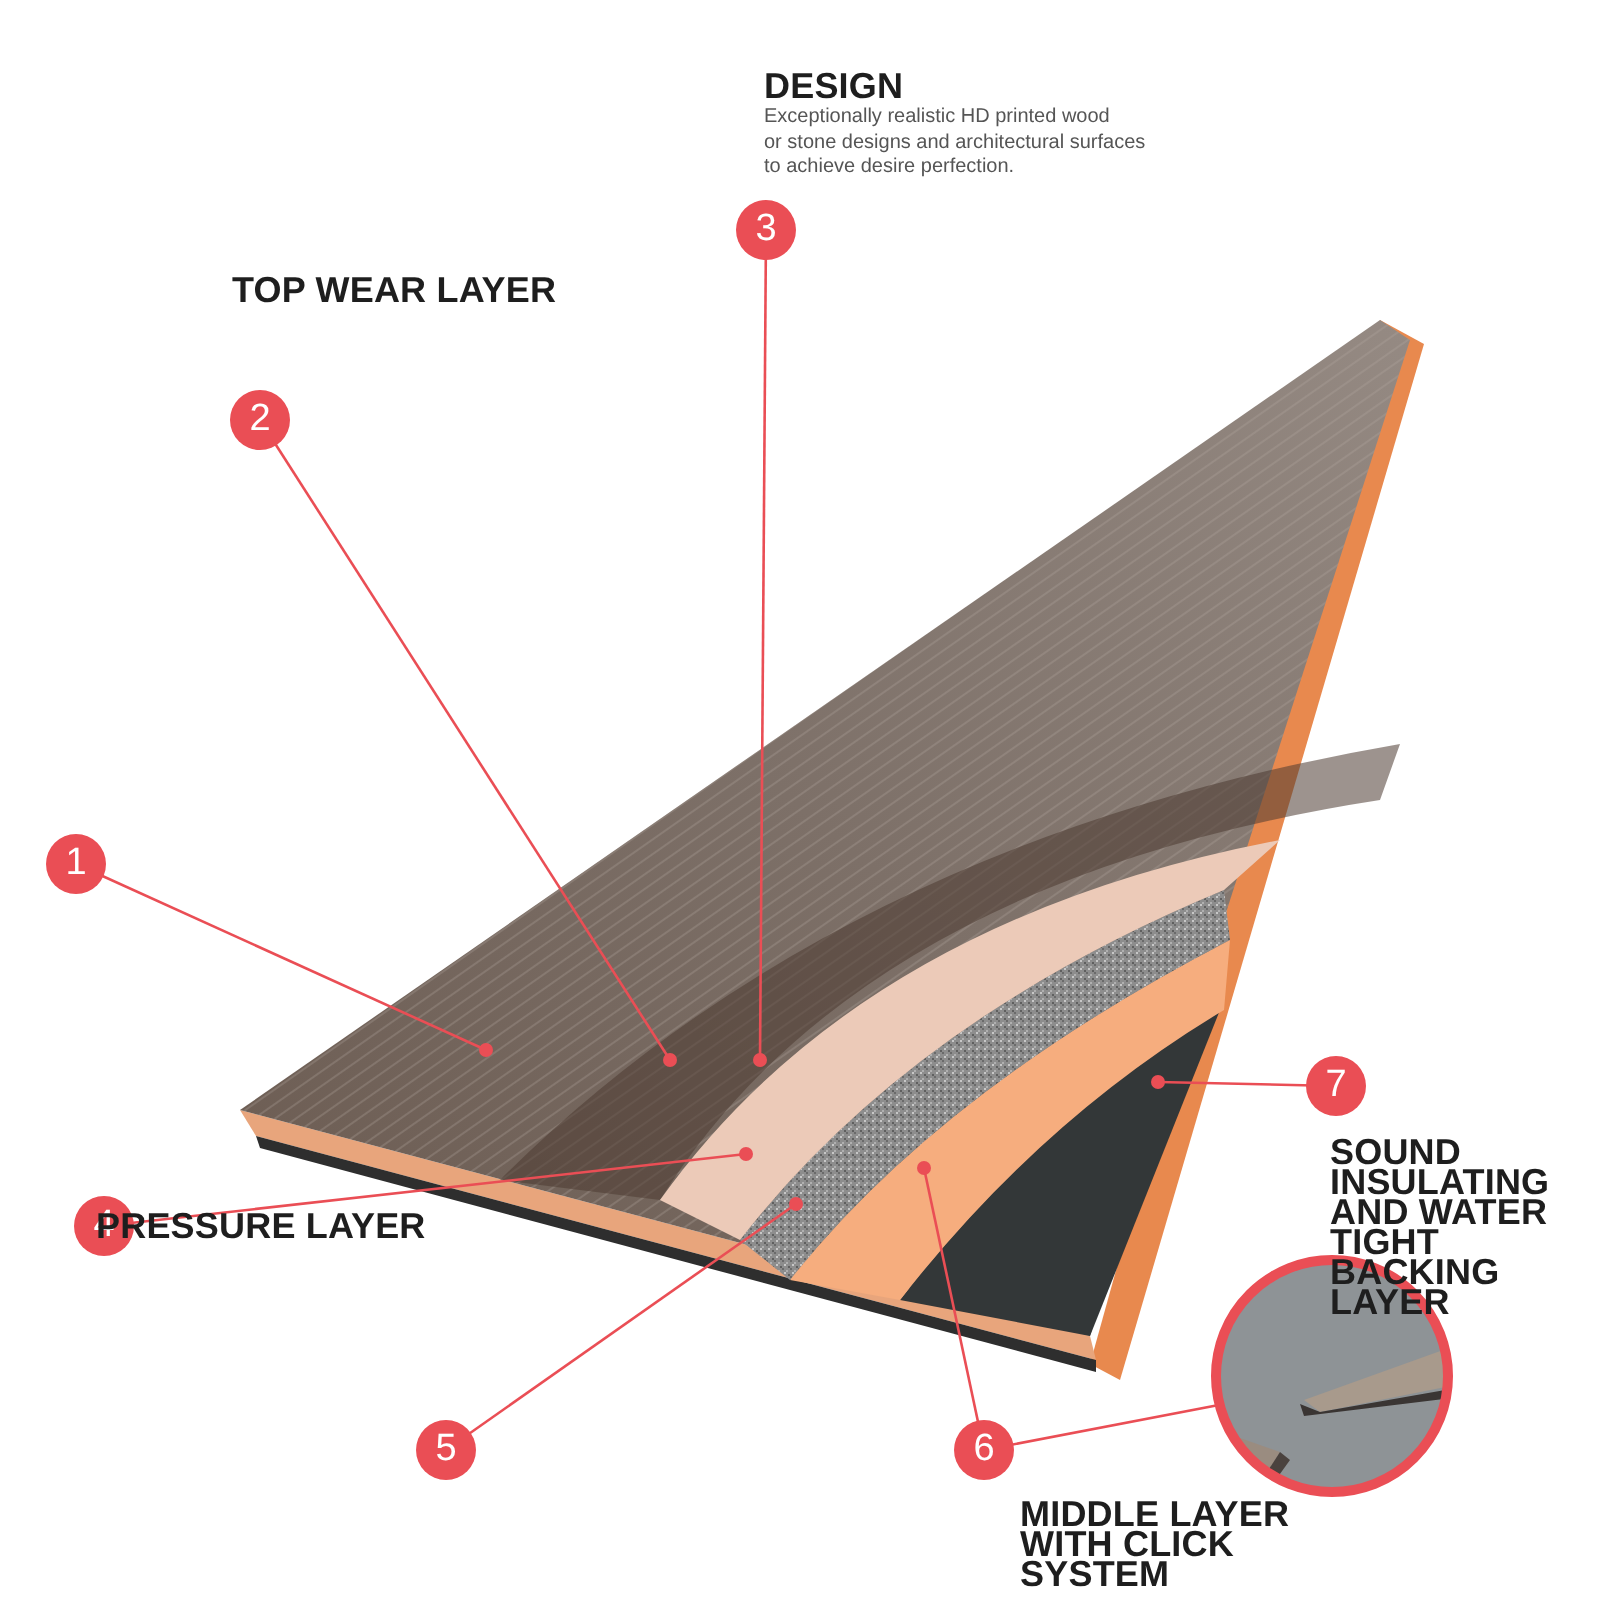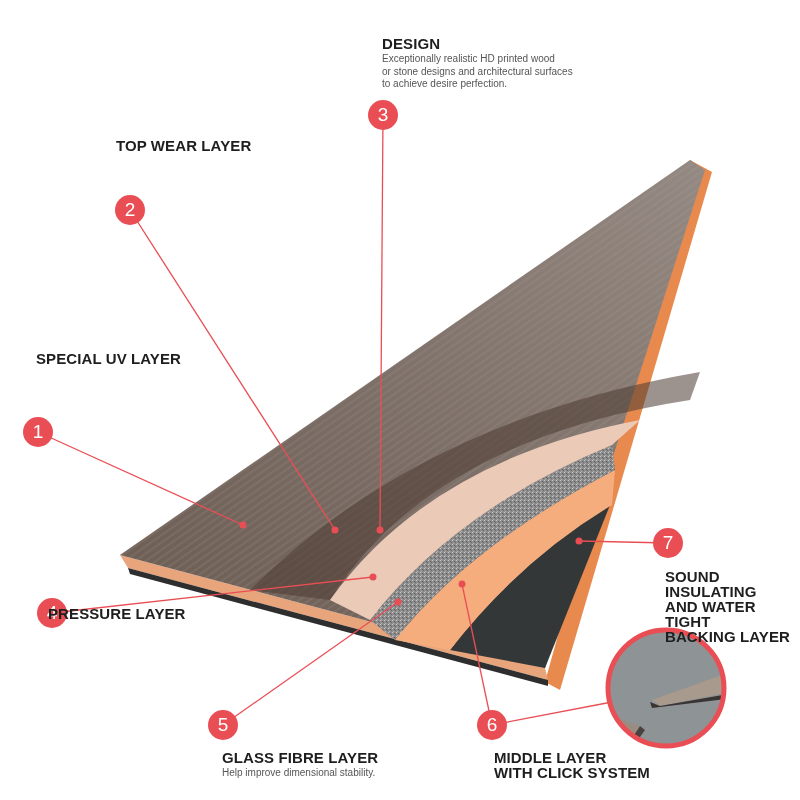--- a/index.html
+++ b/index.html
@@ -1,19 +1,19 @@
 <!DOCTYPE html>
 <html><head>
 <meta charset="utf-8">
 <style>
   html, body { margin: 0; padding: 0; background: #ffffff; }
   body { width: 800px; height: 800px; position: relative; overflow: hidden; font-family: "Liberation Sans", sans-serif; }
   #stage { position: absolute; left: 0; top: 0; width: 800px; height: 800px; }
   .label { position: absolute; color: #1e1e1e; }
-  .label .title { font-weight: bold; font-size: 15px; letter-spacing: 0.1px; line-height: 15px; margin-bottom: 2px; }
+  .label .title { font-weight: bold; font-size: 18px; letter-spacing: 0.1px; line-height: 15px; margin-bottom: 2px; }
   .label .desc { font-size: 10px; color: #555555; line-height: 12.5px; white-space: pre-line; }
   .badge { position: absolute; width: 30px; height: 30px; border-radius: 50%; background: #ea4e55; color: #ffffff; font-size: 19px; line-height: 30px; text-align: center; font-family: "Liberation Sans", sans-serif; transform: translate(-50%, -50%); }
 </style>
 </head>
 <body>
 
 <div id="stage">
   <svg width="800" height="800" viewBox="0 0 800 800" style="position:absolute;left:0;top:0;">
     <defs>
       <linearGradient id="woodGrad" x1="0" y1="1" x2="1" y2="0">
@@ -92,40 +92,35 @@
 
   <div class="badge" style="left:38px;top:432px;">1</div>
   <div class="badge" style="left:130px;top:210px;">2</div>
   <div class="badge" style="left:383px;top:115px;">3</div>
   <div class="badge" style="left:52px;top:613px;">4</div>
   <div class="badge" style="left:223px;top:725px;">5</div>
   <div class="badge" style="left:492px;top:725px;">6</div>
   <div class="badge" style="left:668px;top:543px;">7</div>
 
   <div class="label" style="left:36px;top:351px;width:190px;">
-    <div class="title">SPECIAL UV LAYER</div>
   </div>
   <div class="label" style="left:116px;top:138px;width:170px;">
     <div class="title">TOP WEAR LAYER</div>
   </div>
   <div class="label" style="left:382px;top:36px;width:230px;">
     <div class="title">DESIGN</div>
     <div class="desc">Exceptionally realistic HD printed wood
 or stone designs and architectural surfaces
 to achieve desire perfection.</div>
   </div>
   <div class="label" style="left:48px;top:606px;width:180px;">
     <div class="title">PRESSURE LAYER</div>
   </div>
-  <div class="label" style="left:222px;top:750px;width:220px;">
-    <div class="title">GLASS FIBRE LAYER</div>
-    <div class="desc">Help improve dimensional stability.</div>
-  </div>
   <div class="label" style="left:494px;top:750px;width:180px;">
-    <div class="title" style="white-space:pre-line;">MIDDLE LAYER
+    <div class="title" style="white-space:pre-line;margin-left:16px;">MIDDLE LAYER
 WITH CLICK SYSTEM</div>
   </div>
   <div class="label" style="left:665px;top:569px;width:140px;">
     <div class="title" style="white-space:pre-line;">SOUND INSULATING
 AND WATER TIGHT
 BACKING LAYER</div>
   </div>
 </div>
 
 </body></html>

